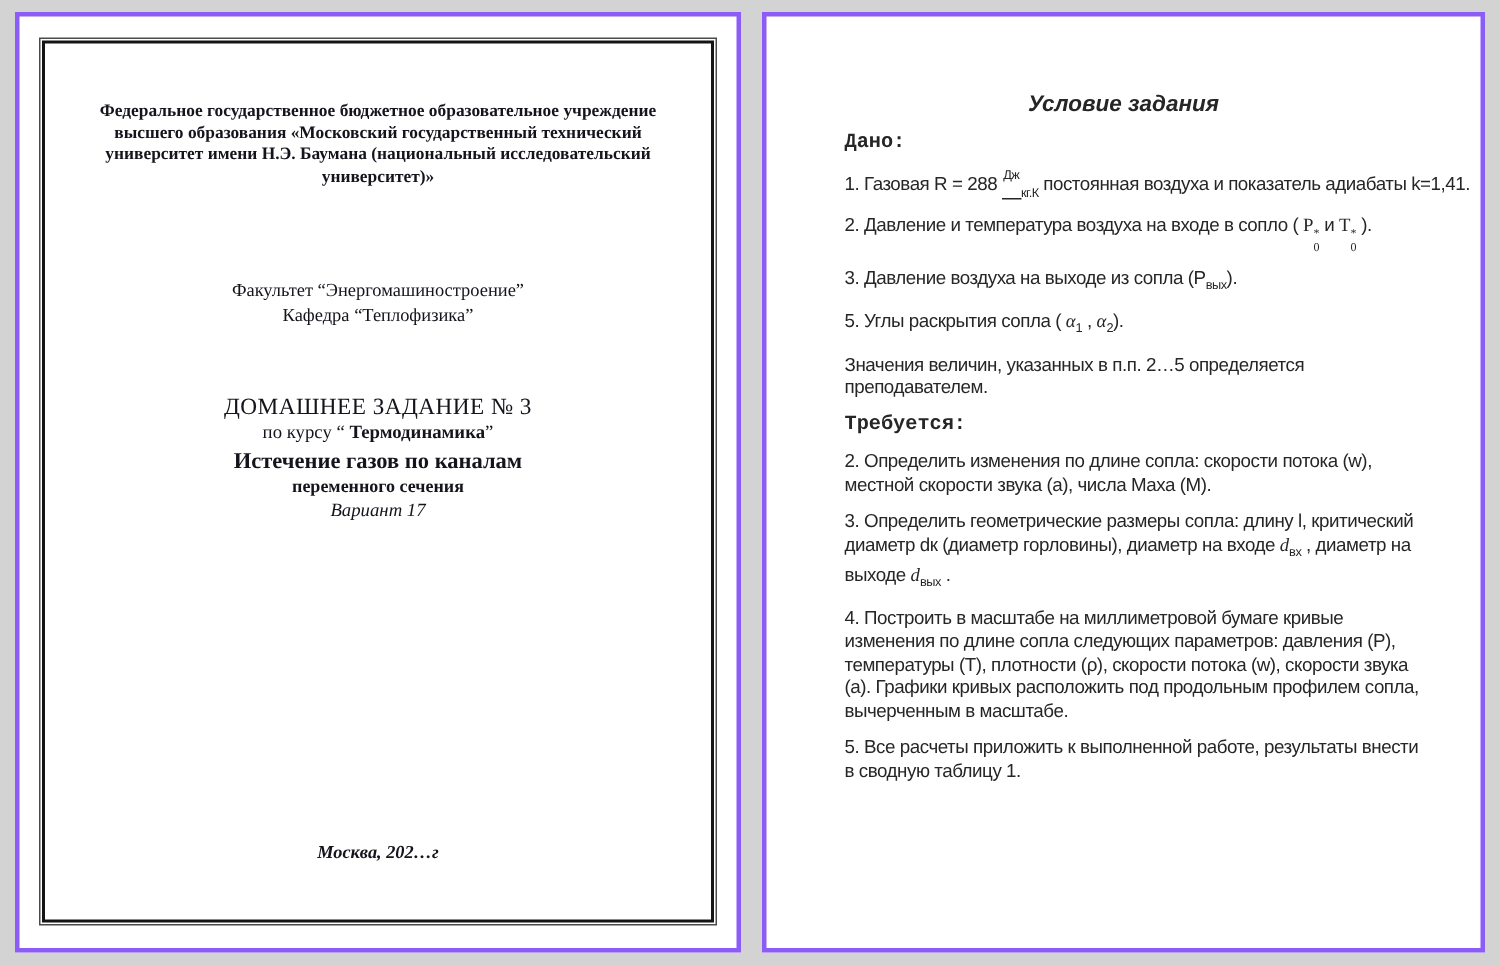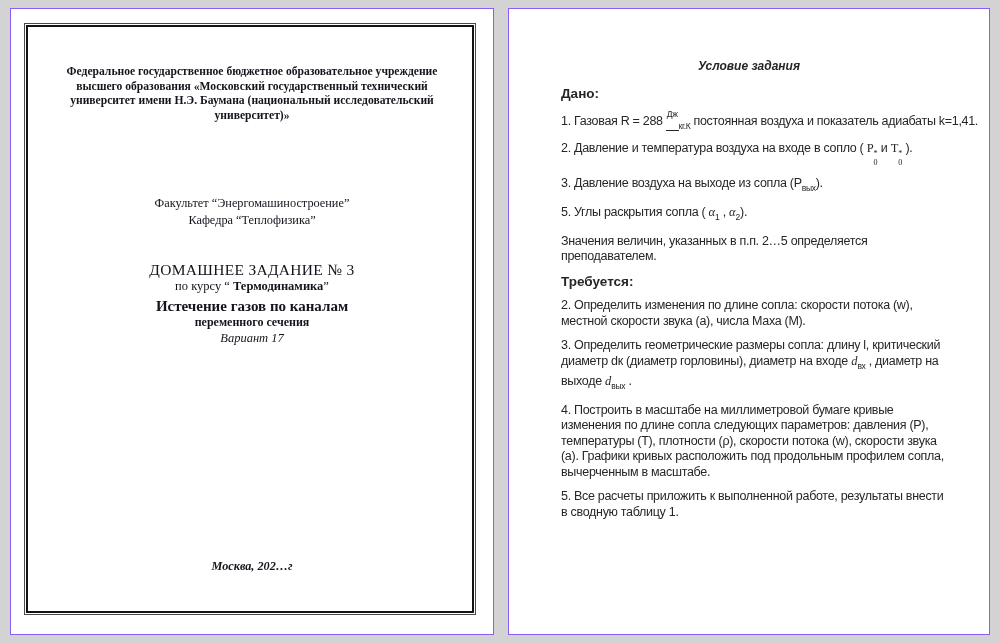--- a/index.html
+++ b/index.html
@@ -6,40 +6,40 @@
   html,body { width:1000px; height:643px; }
   body {
     background:#d3d3d3;
     font-family:"Liberation Sans", sans-serif;
     position:relative;
     overflow:hidden;
   }
   .page {
     position:absolute; top:8px; height:627px;
     background:#ffffff;
-    border:1px solid #8b5cf6;
+    border:3px solid #8b5cf6;
   }
   .page-left  { left:10px;  width:484px; color:#14141c; font-family:"Liberation Serif", serif; }
   .page-right { left:508px; width:482px; color:#262626; }
 
   
   .frame {
     position:absolute; left:13px; top:14px; width:452px; height:592px;
     border:1px solid #4a4a4a;
   }
   .frame-inner { position:absolute; inset:1px; border:2px solid #141414; }
 
   .lp-univ {
     position:absolute; top:56px; left:30px; right:30px;
     text-align:center; font-weight:bold; font-size:11.6px; line-height:14.5px;
   }
   .lp-univ div { white-space:nowrap; }
   .lp-fac {
     position:absolute; top:174px; left:30px; right:30px;
-    text-align:center; font-size:12.3px; line-height:17px;margin-top:12px;
+    text-align:center; font-size:12.3px; line-height:17px;
   }
   .lp-line { position:absolute; left:30px; right:30px; text-align:center; }
   .lp-assignment { top:253px; font-size:15.5px; line-height:16px; letter-spacing:0.3px; }
   .lp-course     { top:270px; font-size:12.5px; line-height:15px; }
   .lp-topic1     { top:289px; font-size:15px;  line-height:16px; font-weight:bold; }
   .lp-topic2     { top:305px; font-size:12px;  line-height:16px; font-weight:bold; }
   .lp-variant    { top:322px; font-size:12.5px; line-height:15px; font-style:italic; }
   .lp-credits {
     position:absolute; top:412px; left:277px;
     font-size:12.3px; line-height:18.5px;
@@ -50,28 +50,28 @@
   .cred-label.w3 { width:101px; }
   .cred-value.bold { font-weight:bold; }
   .lp-city {
     position:absolute; top:550px; left:30px; right:30px;
     text-align:center; font-weight:bold; font-style:italic; font-size:12.2px;
   }
 
   
   .rp-title {
     position:absolute; top:50px; left:0; right:0;
-    text-align:center; font-weight:bold; font-style:italic; font-size:12px;
+    text-align:center; font-weight:bold; font-style:italic; font-size:15px;
   }
   .rp-content {
     position:absolute; top:77px; left:52px; width:390px;
     font-size:12.5px; line-height:15.5px; letter-spacing:-0.3px;
   }
   .rp-content p { margin:0 0 9px 0; }
-  .rp-head { font-family:Liberation Sans, sans-serif; font-weight:bold; font-size:13.5px; letter-spacing:0; }
+  .rp-head { font-family:Liberation Mono, monospace; font-weight:bold; font-size:13.5px; letter-spacing:0; }
   .p-frac { white-space:nowrap; }
 
   
   .frac {
     display:inline-flex; flex-direction:row; text-align:center;
     vertical-align:middle; font-size:8.5px; line-height:9px;
     margin:0 3px; position:relative; top:-1px;
   }
   .frac .num { border-bottom:1px solid #262626; padding:0 1px 1px 1px; }
   .frac .den { padding-top:12px; }

